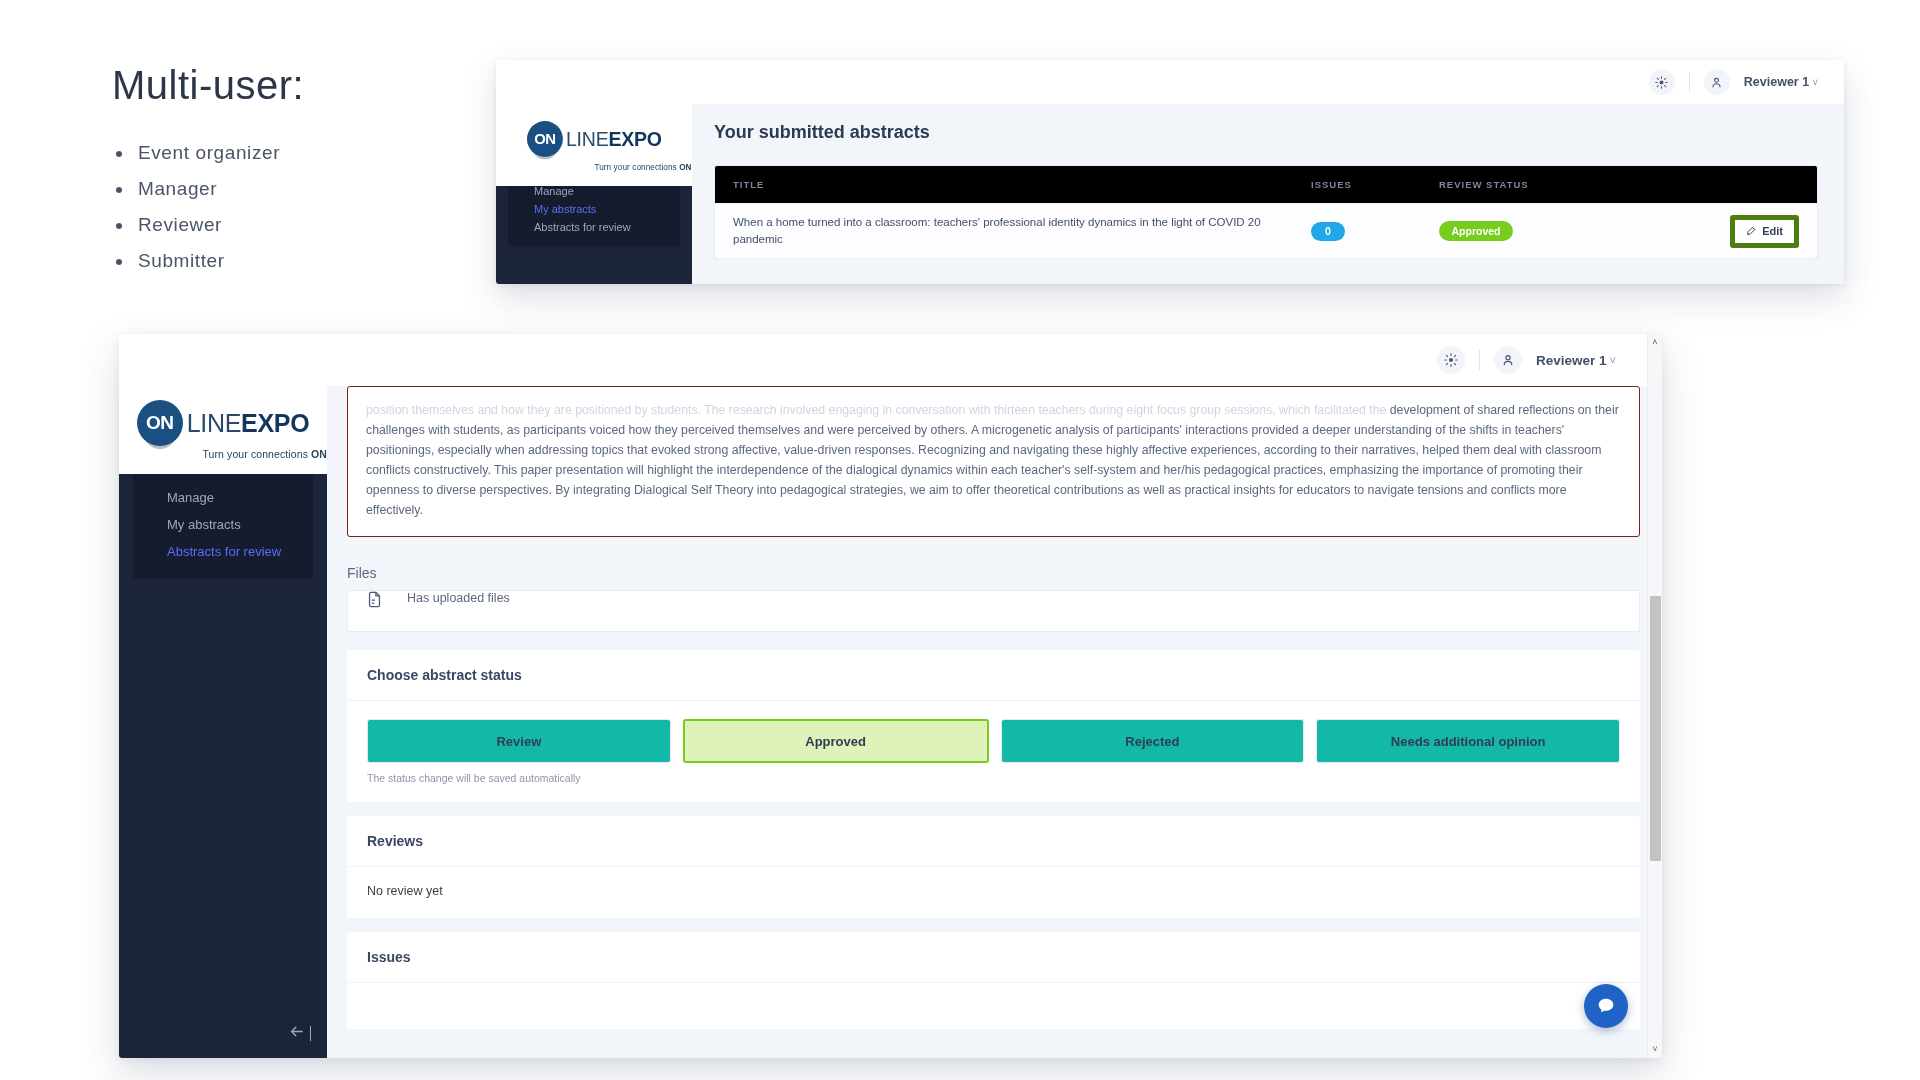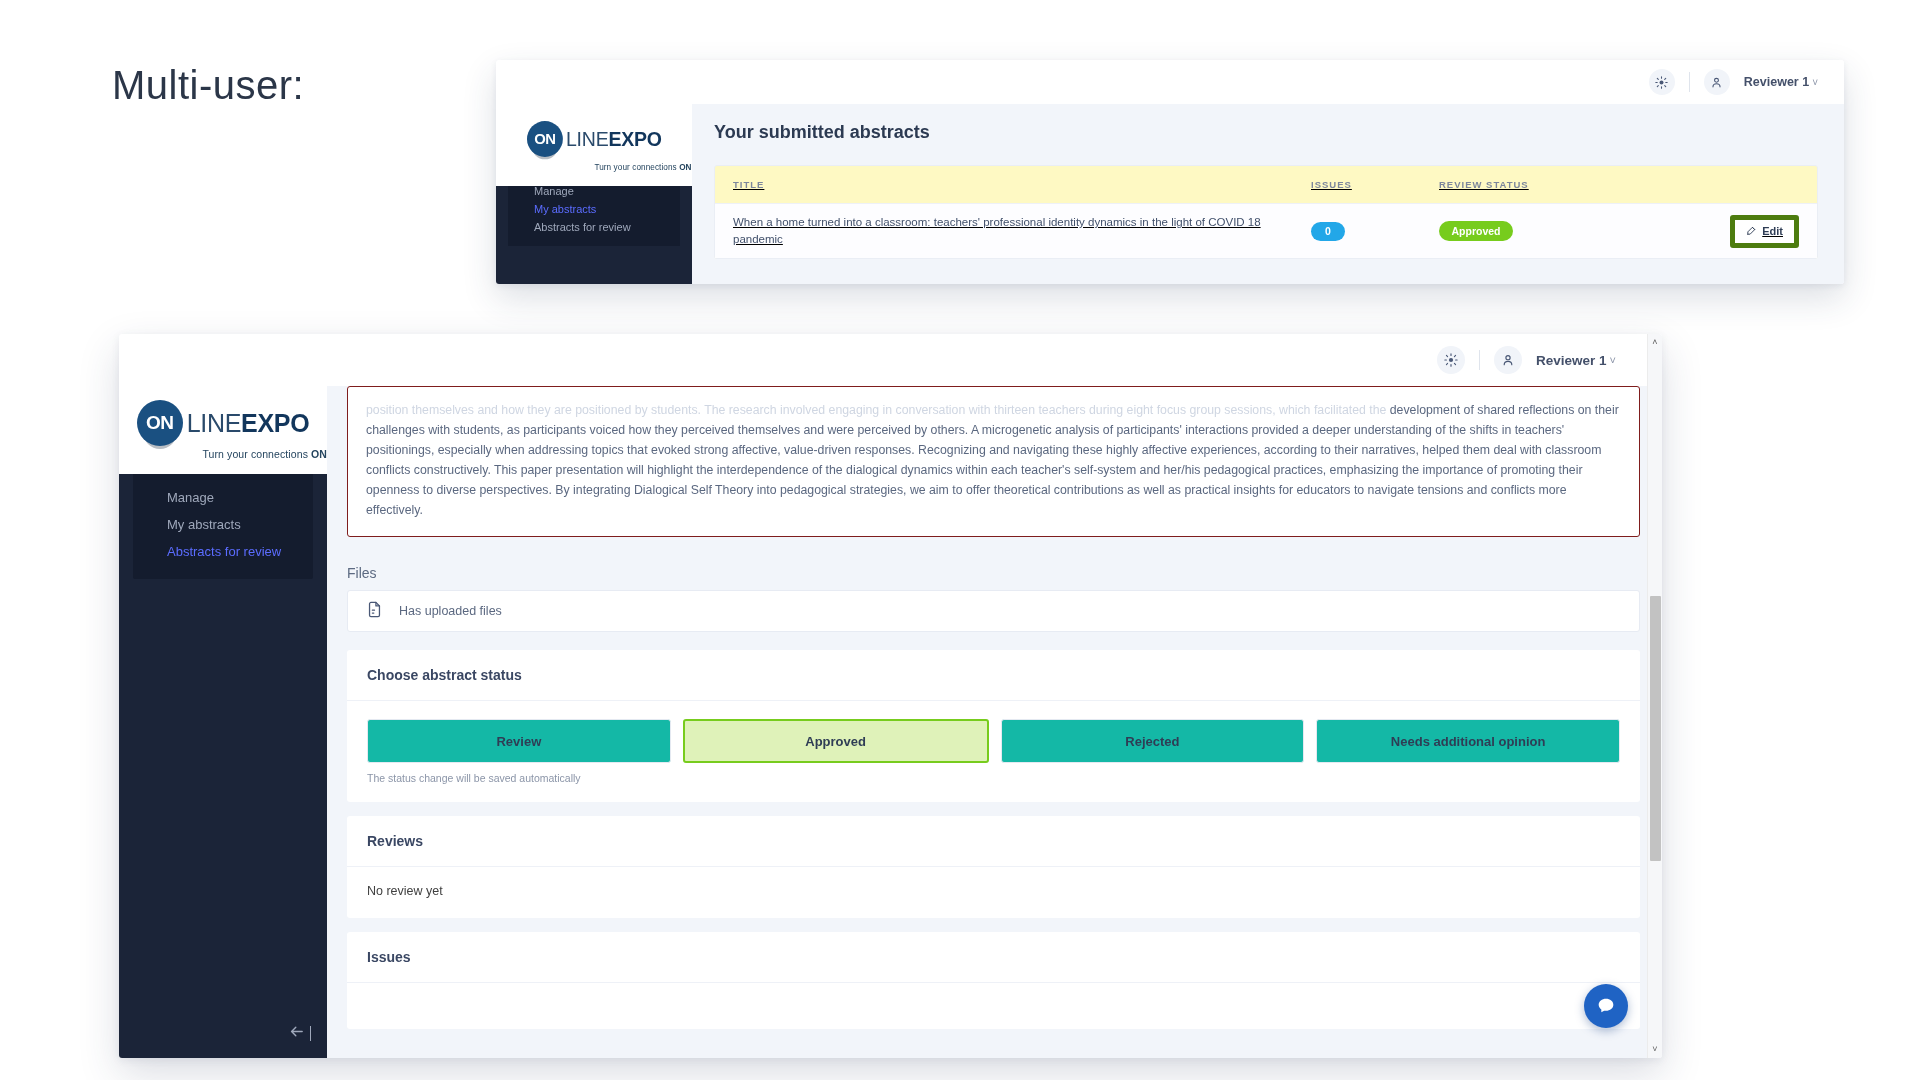--- a/index.html
+++ b/index.html
@@ -83,21 +83,21 @@
     overflow: hidden; display: flex; flex-direction: column;
   }
   .win1 .w-top { height: 44px; display: flex; }
   .win1 .logo-box { width: 196px; height: 82px; border-right: 0; }
   .win1 .logo-row { transform: scale(0.78); transform-origin: center; }
   .win1 .logo-tag { transform: scale(0.78); transform-origin: right top; margin-top: 0;}
   .win1 .w-body { flex: 1; display: flex; }
   .win1 .sidebar { width: 196px; }
   .win1 .main { flex: 1; background: #f2f5fa; padding: 18px 26px 0 22px; }
   .page-title1 { font-size: 18px; font-weight: 700; color: #2c3a52; margin-bottom: 22px; }
-  .tablecard { background: #fef9c3; border: 1px solid #eaeef5; border-radius: 3px; text-decoration: underline; }
+  .tablecard { background: #000000; border: 1px solid #eaeef5; border-radius: 3px; }
   .thead { display: flex; align-items: center; height: 38px;
            border-bottom: 1px solid #eef1f7; padding: 0 18px; }
   .th { font-size: 9.5px; font-weight: 700; color: #7d879c; letter-spacing: 1px; }
   .th.title { flex: 1; }
   .th.issues { width: 128px; }
   .th.status { width: 210px; }
   .th.act { width: 150px; }
   .trow { display: flex; align-items: center; min-height: 54px; padding: 0 18px;
           background: #fdfdff; }
   .td { font-size: 11.5px; color: #41506b; }
@@ -150,21 +150,21 @@
   .panel { background: #ffffff; border-radius: 3px; margin-bottom: 14px; }
   .scrollarea { position: absolute; inset: 0 22px 0 20px; }
   .abs-body {
     background: #fff; border: 1px solid #7f1d1d; border-radius: 3px;
     padding: 14px 18px 16px; font-size: 12.3px; line-height: 1.62; color: #5b6880;
   }
   .abs-body .faded { color: #cfd6e2; }
   .files-label { font-size: 14px; color: #5d6a82; margin: 28px 0 9px; }
   .files-box {
     border: 1px solid #e7ebf3; border-radius: 3px; background: #fff;
-    height: 42px; display: flex; align-items: center; padding: 0 18px; gap: 16px;
+    height: 42px; display: flex; padding: 0 18px; gap: 24px;
   }
   .files-text { font-size: 12.5px; color: #5b6880; }
   .panel-head {
     font-size: 14px; font-weight: 700; color: #3a4763;
     padding: 17px 20px; border-bottom: 1px solid #eef1f7;
   }
   .status-row { display: flex; gap: 12px; padding: 18px 20px 0; }
   .status-btn {
     flex: 1; height: 44px; border: 1px solid #e4e9f1; border-radius: 3px;
     background: #14b8a6; display: flex; align-items: center; justify-content: center;
@@ -198,20 +198,26 @@
     background: #c7cdd8; border-radius: 4px;
   }
 </style>
 </head>
 <body>
 
 <div class="stage">
 
   <div class="promo">
     <div class="promo-title">Multi-user:</div>
+    <ul class="promo-list">
+      <li>Event organizer</li>
+      <li>Manager</li>
+      <li>Reviewer</li>
+      <li>Submitter</li>
+    </ul>
   </div>
 
   <div class="win1 w1">
     <div class="w-top">
       <div style="width:196px"></div>
       <div class="topbar" style="flex:1">
         <div class="topbar-right">
           <div class="icon-circle">
             <svg width="13" height="13" viewBox="0 0 24 24" fill="none" stroke="#4a5876" stroke-width="2" stroke-linecap="round">
               <circle cx="12" cy="12" r="3.6" fill="#4a5876" stroke="none"></circle>
@@ -275,21 +281,21 @@
       <div class="main">
         <div class="page-title1">Your submitted abstracts</div>
         <div class="tablecard">
           <div class="thead">
             <div class="th title">TITLE</div>
             <div class="th issues">ISSUES</div>
             <div class="th status">REVIEW STATUS</div>
             <div class="th act"></div>
           </div>
           <div class="trow">
-            <div class="td title">When a home turned into a classroom: teachers' professional identity dynamics in the light of COVID 18 pandemic</div>
+            <div class="td title">When a home turned into a classroom: teachers' professional identity dynamics in the light of COVID 20 pandemic</div>
             <div class="td issues">
               <span class="badge-issue">0</span>
             </div>
             <div class="td status">
               <span class="badge-status">Approved</span>
             </div>
             <div class="td act">
               <button class="edit-btn">
                 <span>
                   <svg width="11" height="11" viewBox="0 0 24 24" fill="none" stroke="#2f3d55" stroke-width="2" stroke-linecap="round" stroke-linejoin="round">

